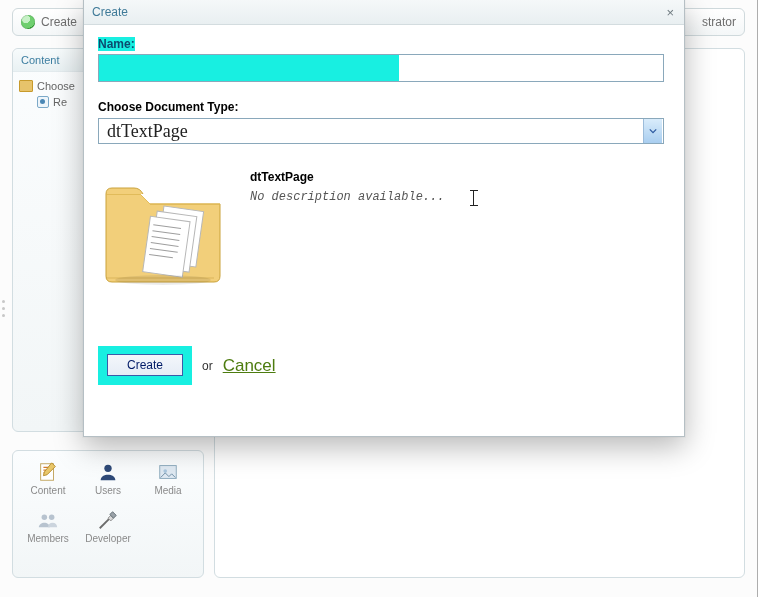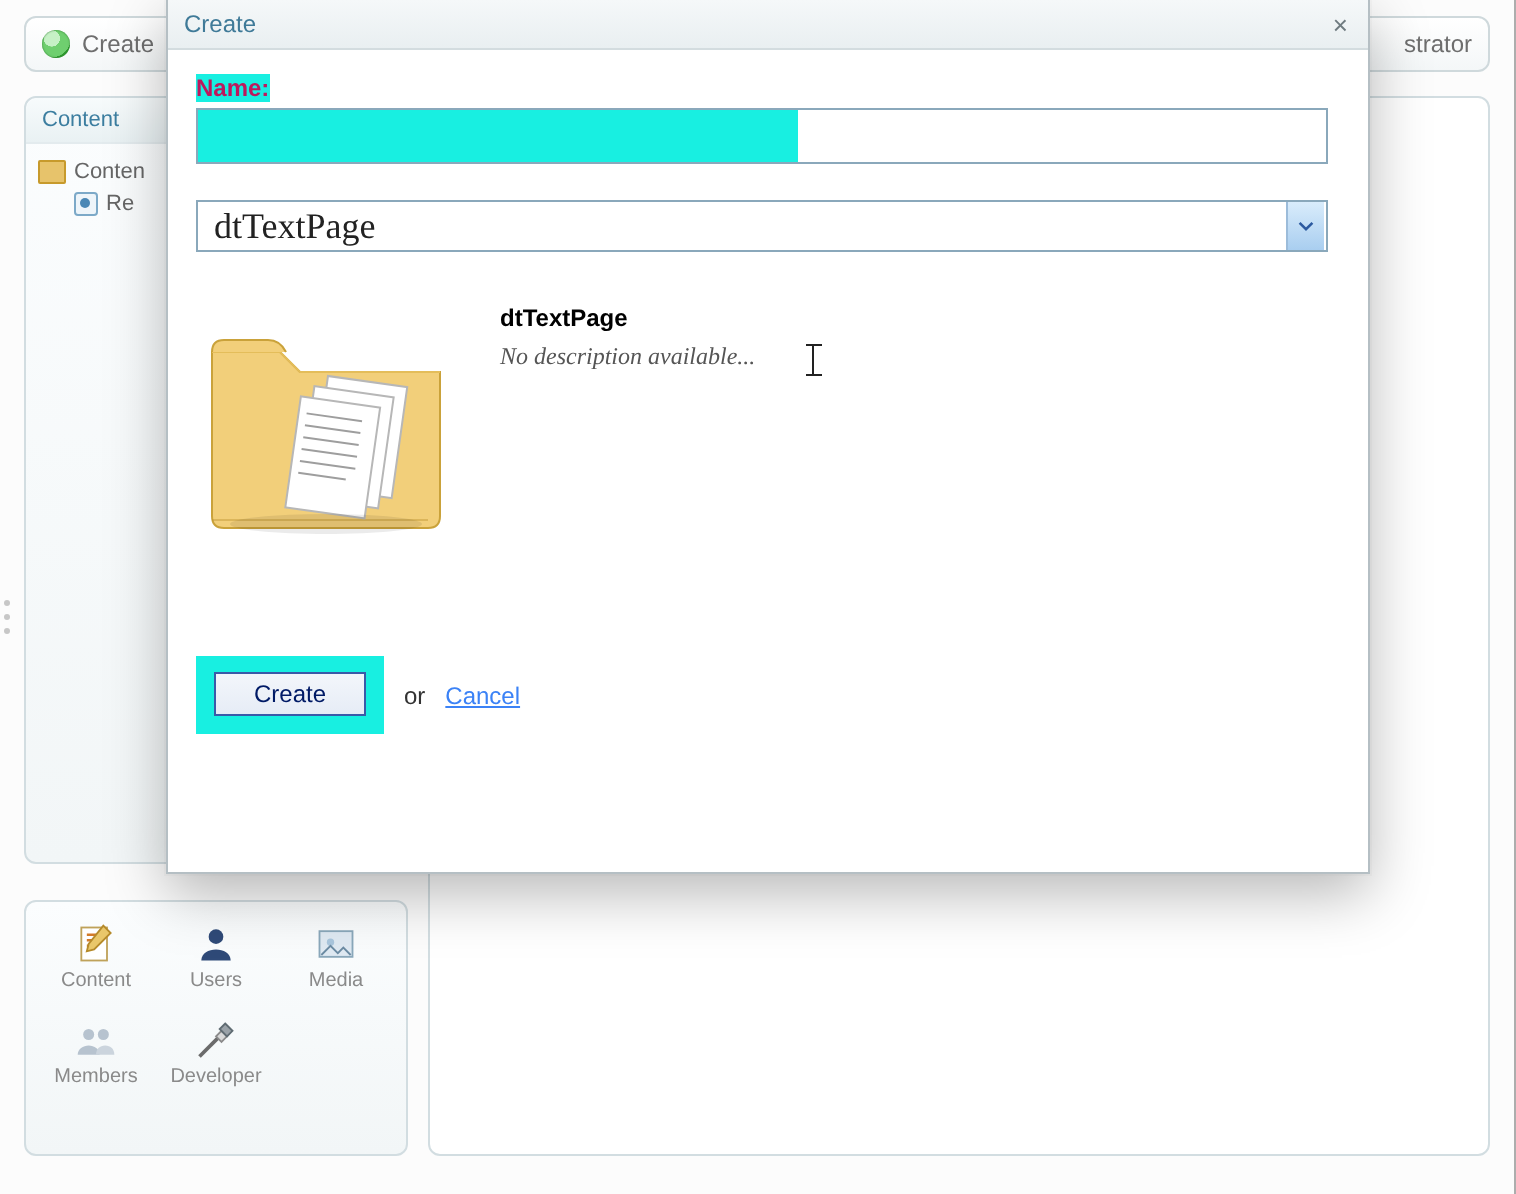--- a/index.html
+++ b/index.html
@@ -131,21 +131,21 @@
   .dlg-close {
     color:#6f7b80; font-size:13px; cursor:pointer; padding:0 2px;
     font-family: Arial, sans-serif;
   }
   .dlg-body {
     padding: 12px 14px 14px 14px;
     font-family: Verdana, Geneva, sans-serif;
     font-size: 12px;
     color:#000;
   }
-  .fld-label { display:block; font-weight:bold; color:#be185d; margin-bottom:3px; font-size:12px;}
+  .fld-label { display:block; font-weight:bold; color:#0c4a6e; margin-bottom:3px; font-size:12px;}
   .hl-cyan { background:#18efe1; display:inline-block; }
   .name-input {
     width: 566px; height: 28px;
     border: 1px solid #8aa8bb;
     box-sizing:border-box;
     padding: 4px 6px;
     font-size:13px;
     background:
       linear-gradient(to right, #18efe1 0 300px, #ffffff 300px 100%);
     outline:none;
@@ -173,21 +173,21 @@
     cursor:pointer;
   }
   .select-btn svg{ width:8px; height:8px; }
 
   .desc-row {
     display:flex; gap:22px; margin-top:22px; align-items:flex-start;
   }
   .folder-icon { width:130px; height:120px; flex:0 0 auto; }
   .desc-text { padding-top:4px; }
   .desc-title { font-weight:bold; font-family: Verdana, Geneva, sans-serif; font-size:12px; }
-  .desc-sub { font-style: italic; color:#555; font-family: Liberation Serif, serif; font-size:12px;}
+  .desc-sub { font-style: italic; color:#555; font-family: Liberation Mono, monospace; font-size:12px;}
   .caret-ibeam {
     display:inline-block; width:8px; height:16px; position:relative; margin-left:22px;
     transform: translateY(6px);
   }
   .caret-ibeam::before, .caret-ibeam::after{
     content:""; position:absolute; left:0; width:8px; height:1px; background:#222;
   }
   .caret-ibeam::before{ top:0; }
   .caret-ibeam::after{ bottom:0; }
   .caret-ibeam span{
@@ -206,22 +206,22 @@
   .btn-create{
     min-width: 76px; height:22px;
     border:1px solid #3a5aa8;
     background: linear-gradient(#f3f6fb,#e6ecf6);
     color:#001a66; font-family: Verdana, Geneva, sans-serif; font-size:12px;
     padding: 0 16px;
     cursor:pointer;
   }
   .or { color:#333; font-family: Verdana, Geneva, sans-serif;}
   .lnk-cancel{
-    color:#3b82f6; text-decoration: underline; cursor:pointer;
-    font-family: Verdana, Geneva, sans-serif; font-size:12px;
+    color:#4d7c0f; text-decoration: underline; cursor:pointer;
+    font-family: Verdana, Geneva, sans-serif; font-size:17px;
   }
 
   
 </style>
 </head>
 <body>
 
 <div class="page">
 
   <div class="topbar">
@@ -230,21 +230,21 @@
       <span>Create</span>
     </div>
     <span>strator</span>
   </div>
 
   <div class="panel content-panel">
     <div class="panel-head">Content</div>
     <div class="tree">
       <div class="tree-row">
         <span class="tree-icon-folder"></span>
-        <span>Conten</span>
+        <span>Choose</span>
       </div>
       <div class="tree-row indent">
         <span class="tree-icon-node"></span>
         <span>Re</span>
       </div>
     </div>
   </div>
 
   <div class="rail-dots">
     <span></span>
@@ -315,20 +315,21 @@
       <span class="dlg-close">×</span>
     </div>
     <div class="dlg-body">
       <span class="fld-label hl-cyan">Name:</span>
       <div>
         <input class="name-input" type="text" value="" style="">
       </div>
 
       <div class="sect-gap"></div>
 
+      <span class="type-label">Choose Document Type:</span>
       <div class="select-wrap">
         <div class="select-value">dtTextPage</div>
         <div class="select-btn">
           <svg viewBox="0 0 10 10">
               <path d="M1 3l4 4 4-4" fill="none" stroke="#2c5aa0" stroke-width="1.6"></path>
             </svg>
         </div>
       </div>
 
       <div class="desc-row">

